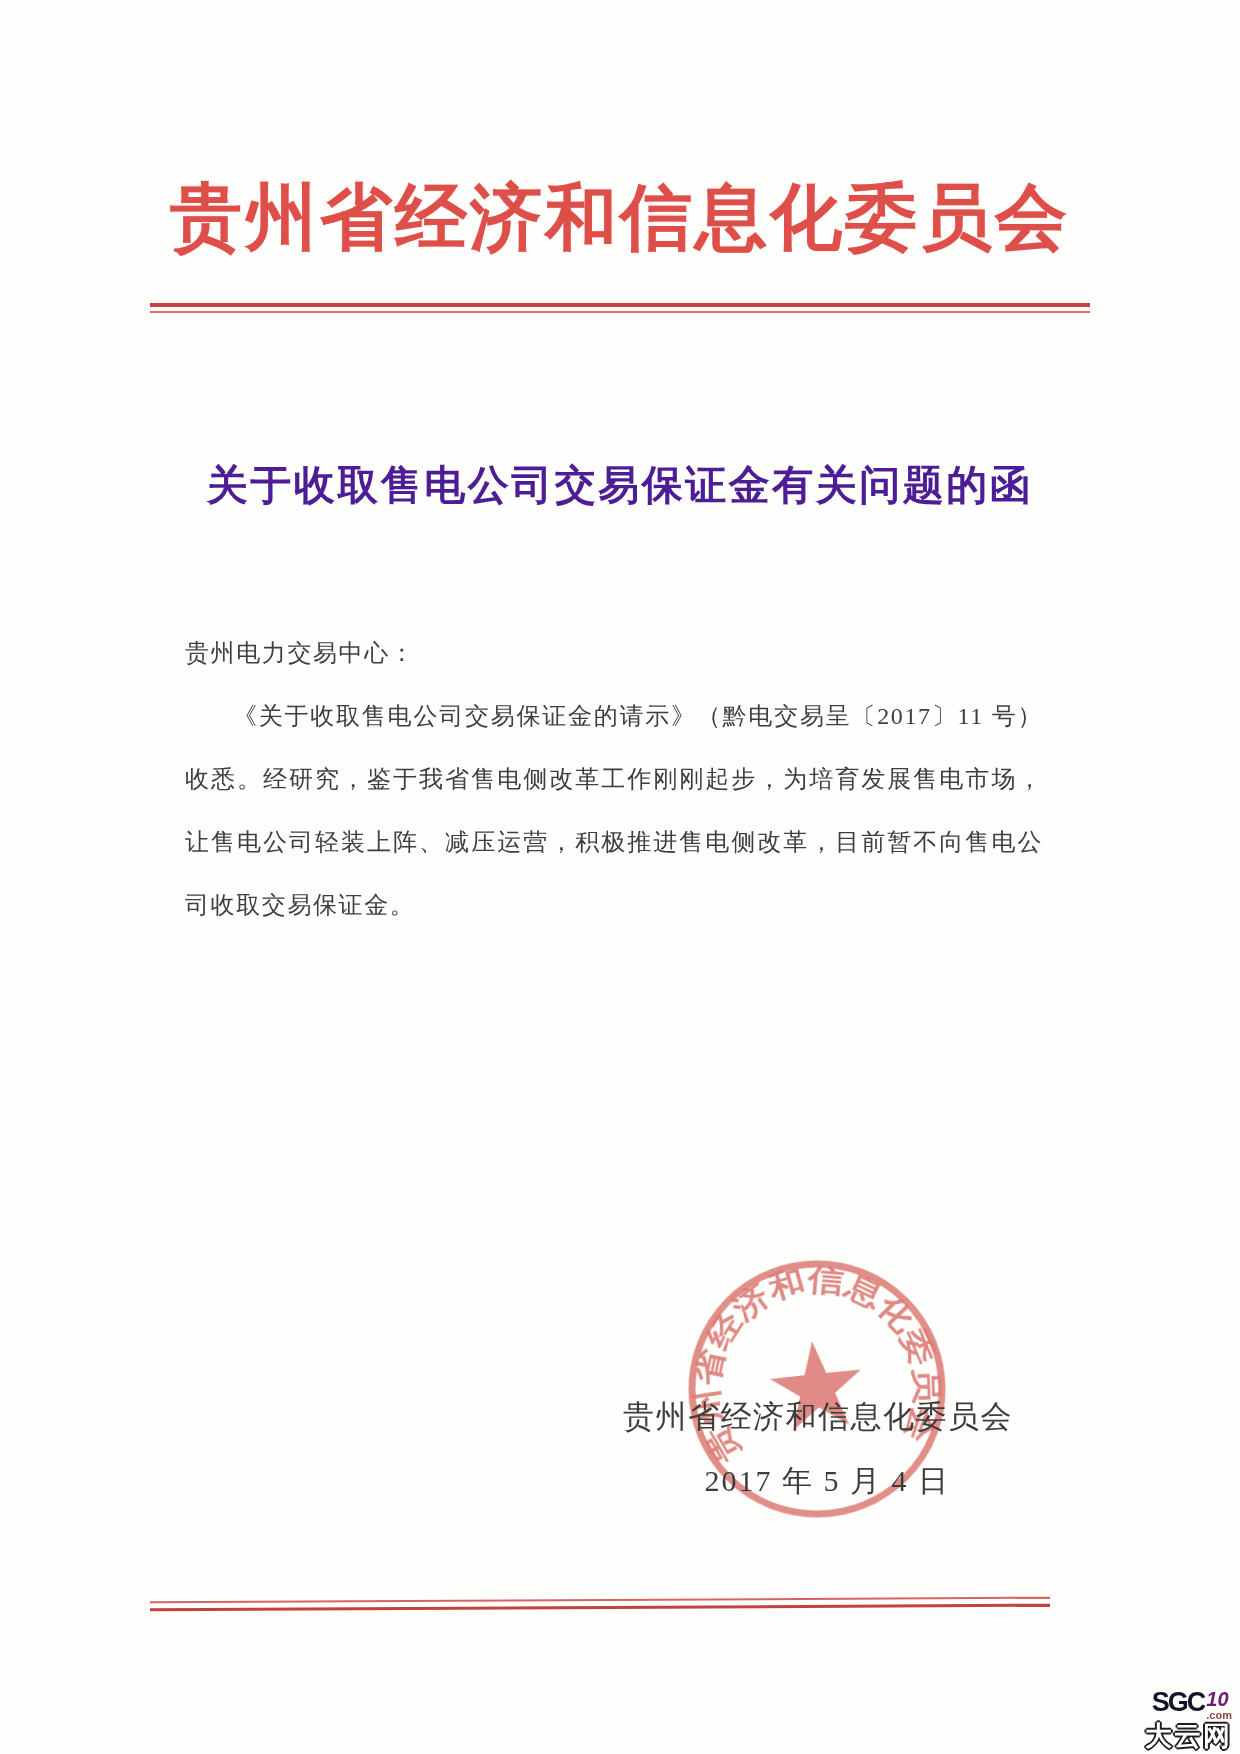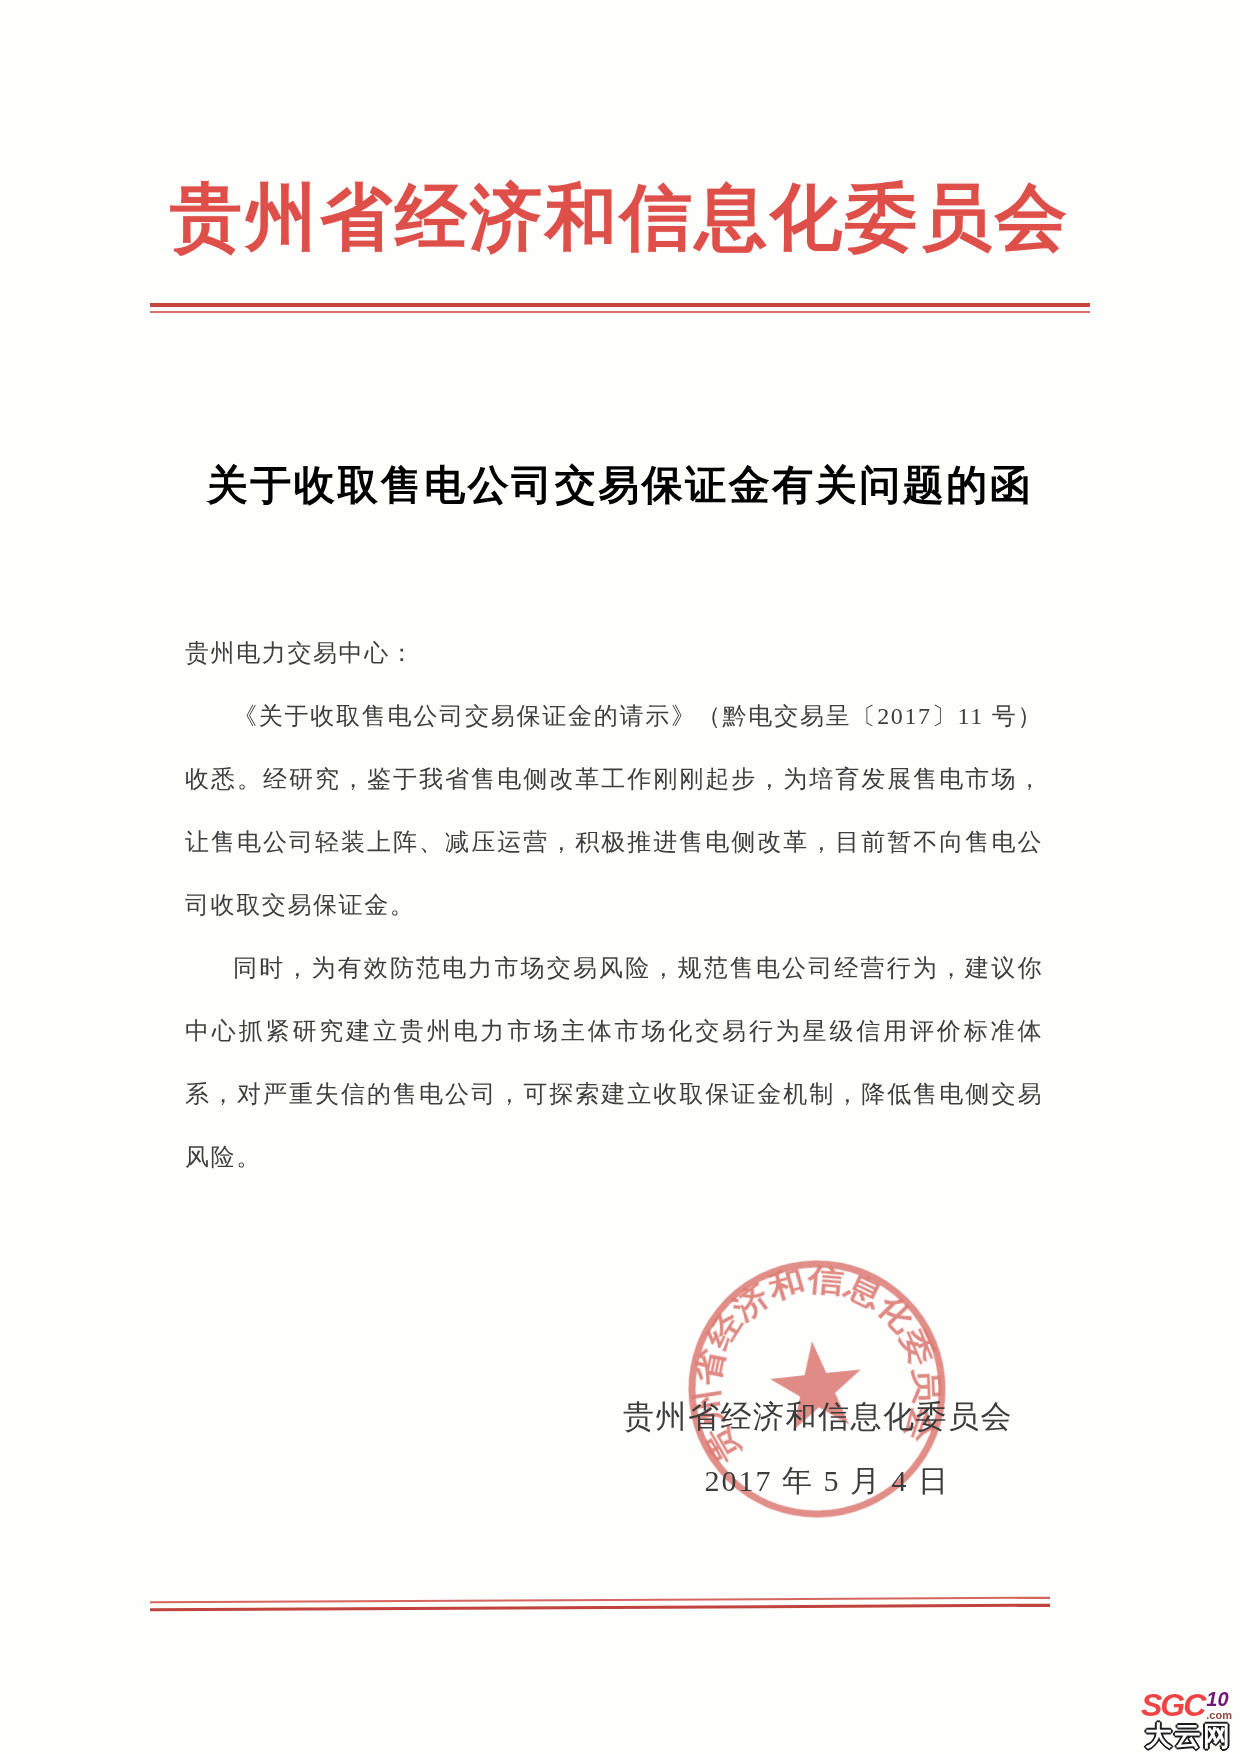--- a/index.html
+++ b/index.html
@@ -42,21 +42,21 @@
 
   
   .title {
     position: absolute;
     top: 458px; left: 0; width: 100%;
     margin: 0;
     text-align: center;
     font-size: 41px;
     font-weight: bold;
     letter-spacing: 2.5px;
-    color: #000000;
+    color: #4c1d95;
   }
 
   
   .body-block {
     position: absolute;
     top: 622px; left: 185px; width: 858px;
     font-size: 24px;
     line-height: 63px;
     letter-spacing: 1.6px;
     color: #3e3e3e;
@@ -104,25 +104,24 @@
   
   .watermark {
     position: absolute;
     right: 8px; bottom: 4px;
     text-align: right;
     line-height: 1;
     font-family: "Liberation Sans", "DejaVu Sans", sans-serif;
   }
   .wm-top { display: inline-flex; align-items: flex-start; }
   .wm-sgc {
-    font-size: 32px;
+    font-size: 27px;
     font-weight: 900;
-    font-style: italic;
     letter-spacing: -2px;
-    color: #ef4444;
+    color: #0f172a;
   }
   .wm-col { display: inline-flex; flex-direction: column; align-items: flex-start; margin-left: 2px; }
   .wm-10 { font-size: 20px; font-weight: 900; font-style: italic; color: #701a75; }
   .wm-com { font-size: 11px; font-weight: bold; color: #8a4a46; margin-top: 1px; }
   .wm-site {
     font-size: 27px;
     font-weight: 900;
     letter-spacing: 2px;
     color: #ffffff;
     text-shadow: -2px 0 #1d1d1d, 2px 0 #1d1d1d, 0 -2px #1d1d1d, 0 2px #1d1d1d,
@@ -140,21 +139,20 @@
     <div class="r1"></div>
     <div class="r2"></div>
   </div>
 
 
   <h1 class="title">关于收取售电公司交易保证金有关问题的函</h1>
 
   <section class="body-block">
     <p class="salutation">贵州电力交易中心：</p>
     <p class="para">《关于收取售电公司交易保证金的请示》（黔电交易呈〔2017〕11 号）收悉。经研究，鉴于我省售电侧改革工作刚刚起步，为培育发展售电市场，让售电公司轻装上阵、减压运营，积极推进售电侧改革，目前暂不向售电公司收取交易保证金。</p>
-    <p class="para">同时，为有效防范电力市场交易风险，规范售电公司经营行为，建议你中心抓紧研究建立贵州电力市场主体市场化交易行为星级信用评价标准体系，对严重失信的售电公司，可探索建立收取保证金机制，降低售电侧交易风险。</p>
   </section>
 
   <div class="seal">
     <svg width="266" height="266" viewBox="0 0 266 266">
       <defs>
         <path id="sealArc" d="M 62.6 203.3 A 99 99 0 1 1 203.4 203.3" fill="none"></path>
       </defs>
       <circle cx="133" cy="133" r="125" fill="none" stroke="#d4564e" stroke-width="7" stroke-opacity="0.85"></circle>
       <polygon points="133,85 143.9,118 178.6,118.2 150.6,138.7 161.2,171.8 133,151.5 104.8,171.8 115.4,138.7 87.4,118.2 122.1,118" fill="#d4564e" fill-opacity="0.88"></polygon>
       <text font-size="31" fill="#d4564e" fill-opacity="0.9" font-weight="bold" font-family="Liberation Serif, DejaVu Serif, serif">

